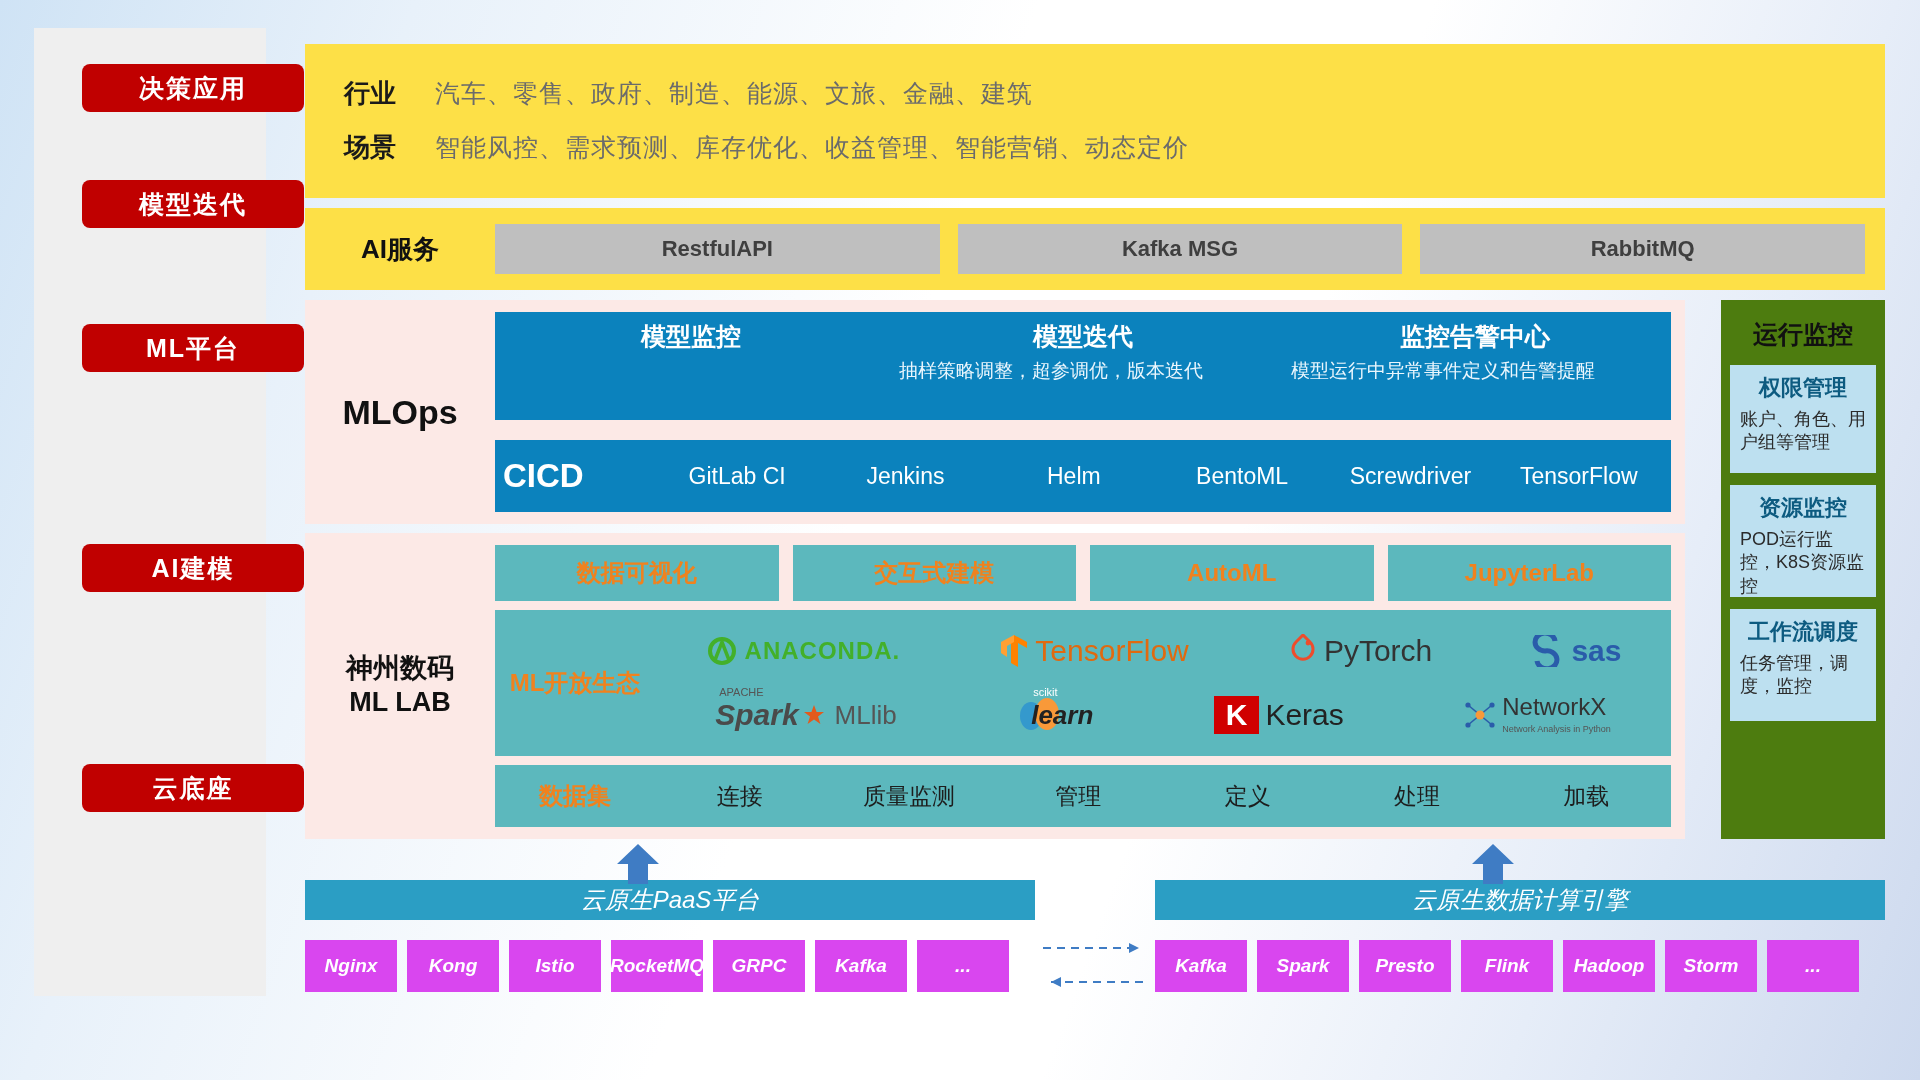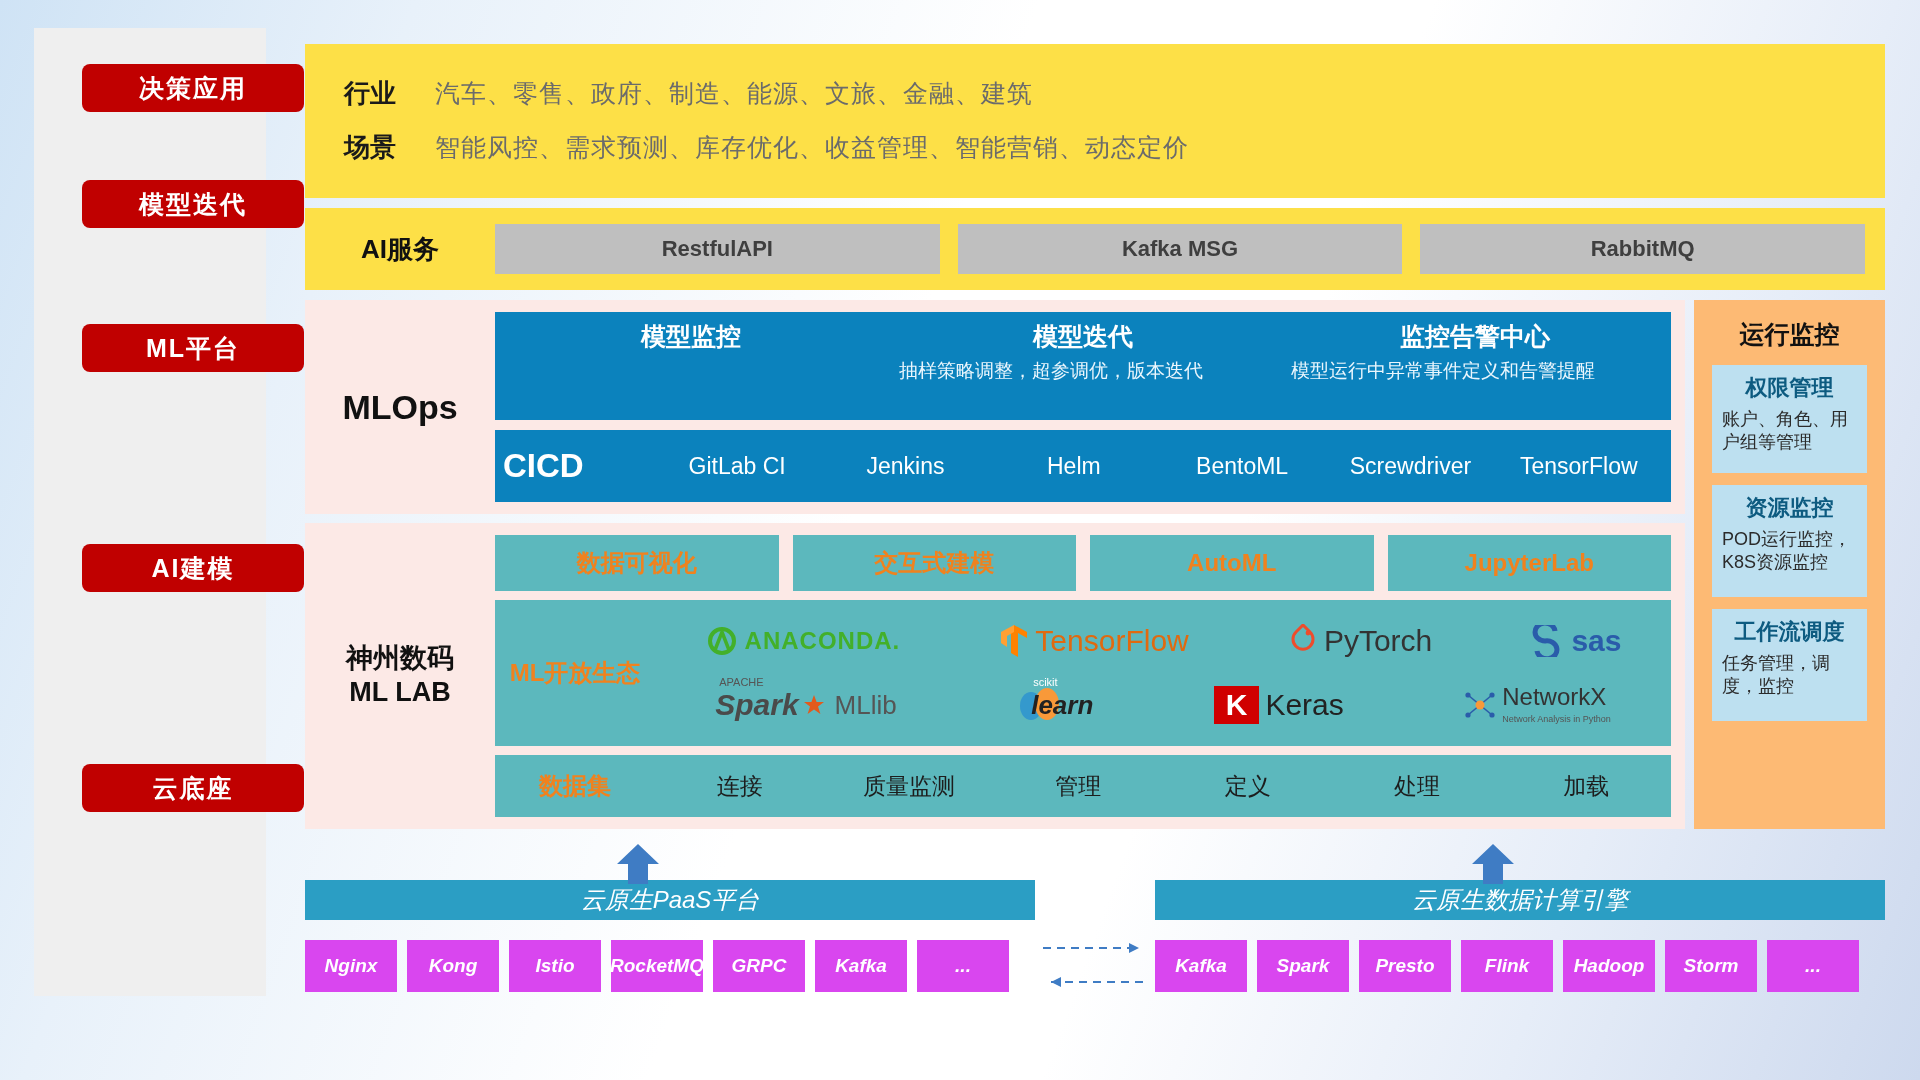--- a/index.html
+++ b/index.html
@@ -47,21 +47,21 @@
 
   
   .mid{display:flex;gap:9px;}
   .mid-left{width:1380px;}
   .mid-right{width:191px;}
 
   .mlops{background:#fce9e6;padding:12px 0 12px 0;display:flex;margin-bottom:9px;}
   .mlops-key{width:190px;display:flex;align-items:center;justify-content:center;
              font-size:34px;font-weight:bold;color:#111;}
   .mlops-body{flex:1;padding-right:14px;}
-  .mlops-cards{display:flex;gap:0;margin-bottom:10px;}
+  .mlops-cards{display:flex;gap:0;margin-bottom:20px;}
   .mcard{flex:1;background:#0b82bd;color:#fff;height:108px;padding:8px 12px;box-sizing:border-box;}
   .mcard-t{font-size:25px;font-weight:bold;text-align:center;margin-bottom:6px;}
   .mcard-d{font-size:19px;line-height:1.28;color:#eaf6fd;}
   .cicd{background:#0b82bd;height:72px;display:flex;align-items:center;padding:0 8px;}
   .cicd-label{width:150px;text-align:left;color:#fff;font-size:33px;font-weight:bold;}
   .cicd-items{flex:1;display:flex;}
   .cicd-item{flex:1;color:#fff;font-size:23px;text-align:center;
              overflow:hidden;word-break:break-all;line-height:1.05;max-height:48px;}
 
   
@@ -77,21 +77,21 @@
   .eco-label{width:160px;text-align:center;color:#f0821e;font-size:24px;font-weight:bold;}
   .eco-logos{flex:1;display:flex;flex-direction:column;gap:4px;}
   .eco-row{display:flex;align-items:center;justify-content:space-around;height:60px;}
   .logo{display:flex;align-items:center;gap:6px;}
   .ds{background:#5cb8bd;height:62px;display:flex;align-items:center;margin-top:9px;}
   .ds-label{width:160px;text-align:center;color:#f0821e;font-size:24px;font-weight:bold;}
   .ds-items{flex:1;display:flex;}
   .ds-item{flex:1;text-align:center;color:#1d1d1d;font-size:23px;}
 
   
-  .rmon{background:#fdba74;padding:10px 18px;box-sizing:border-box;height:100%;}
+  .rmon{background:#4d7c0f;padding:10px 9px;box-sizing:border-box;height:100%;margin-left:27px;}
   .rmon-title{text-align:center;font-size:25px;font-weight:bold;color:#111;margin:8px 0 14px;}
   .rcard{background:#bde0f0;margin-bottom:12px;padding:8px 10px;box-sizing:border-box;}
   .rcard-t{text-align:center;font-size:22px;font-weight:bold;color:#0d5b80;margin-bottom:5px;}
   .rcard-d{font-size:18px;color:#2b2b2b;line-height:1.3;}
 
   
   .bottom{position:absolute;left:305px;top:880px;width:1580px;font-style:italic;}
   .bar-row{display:flex;gap:0;}
   .cloudbar{
     height:40px;background:#2b9ec4;color:#fff;font-size:24px;

